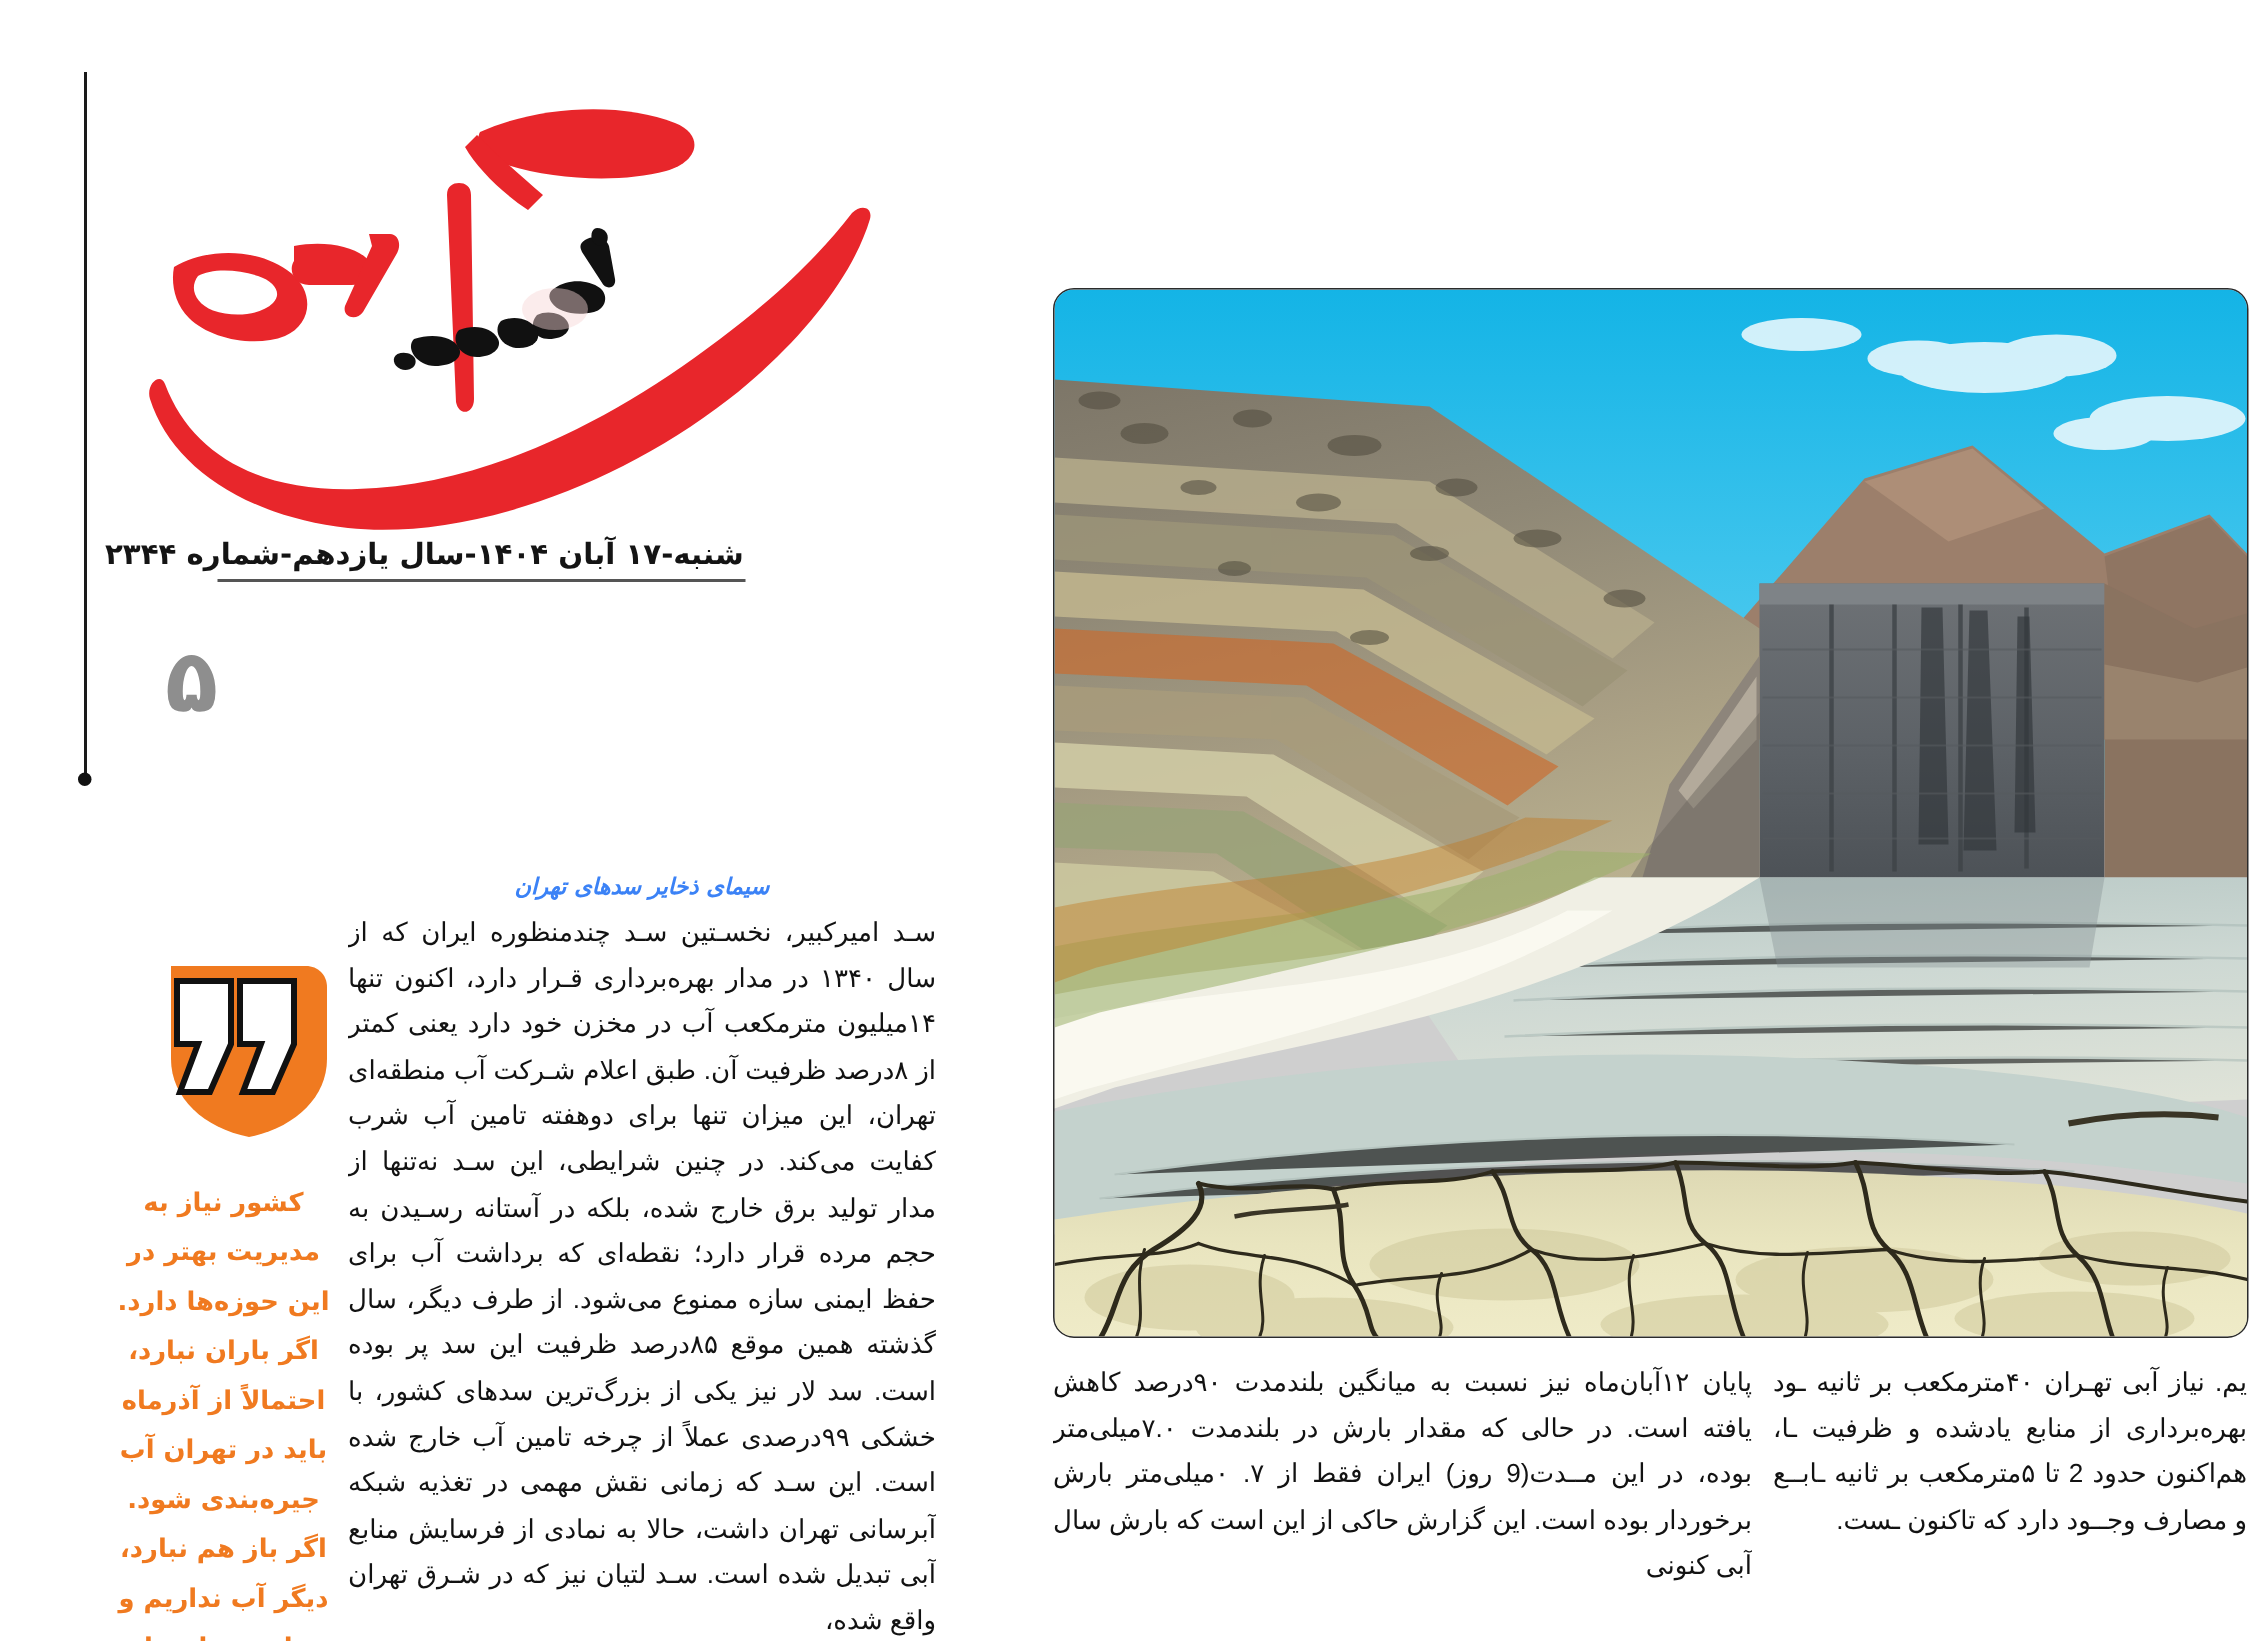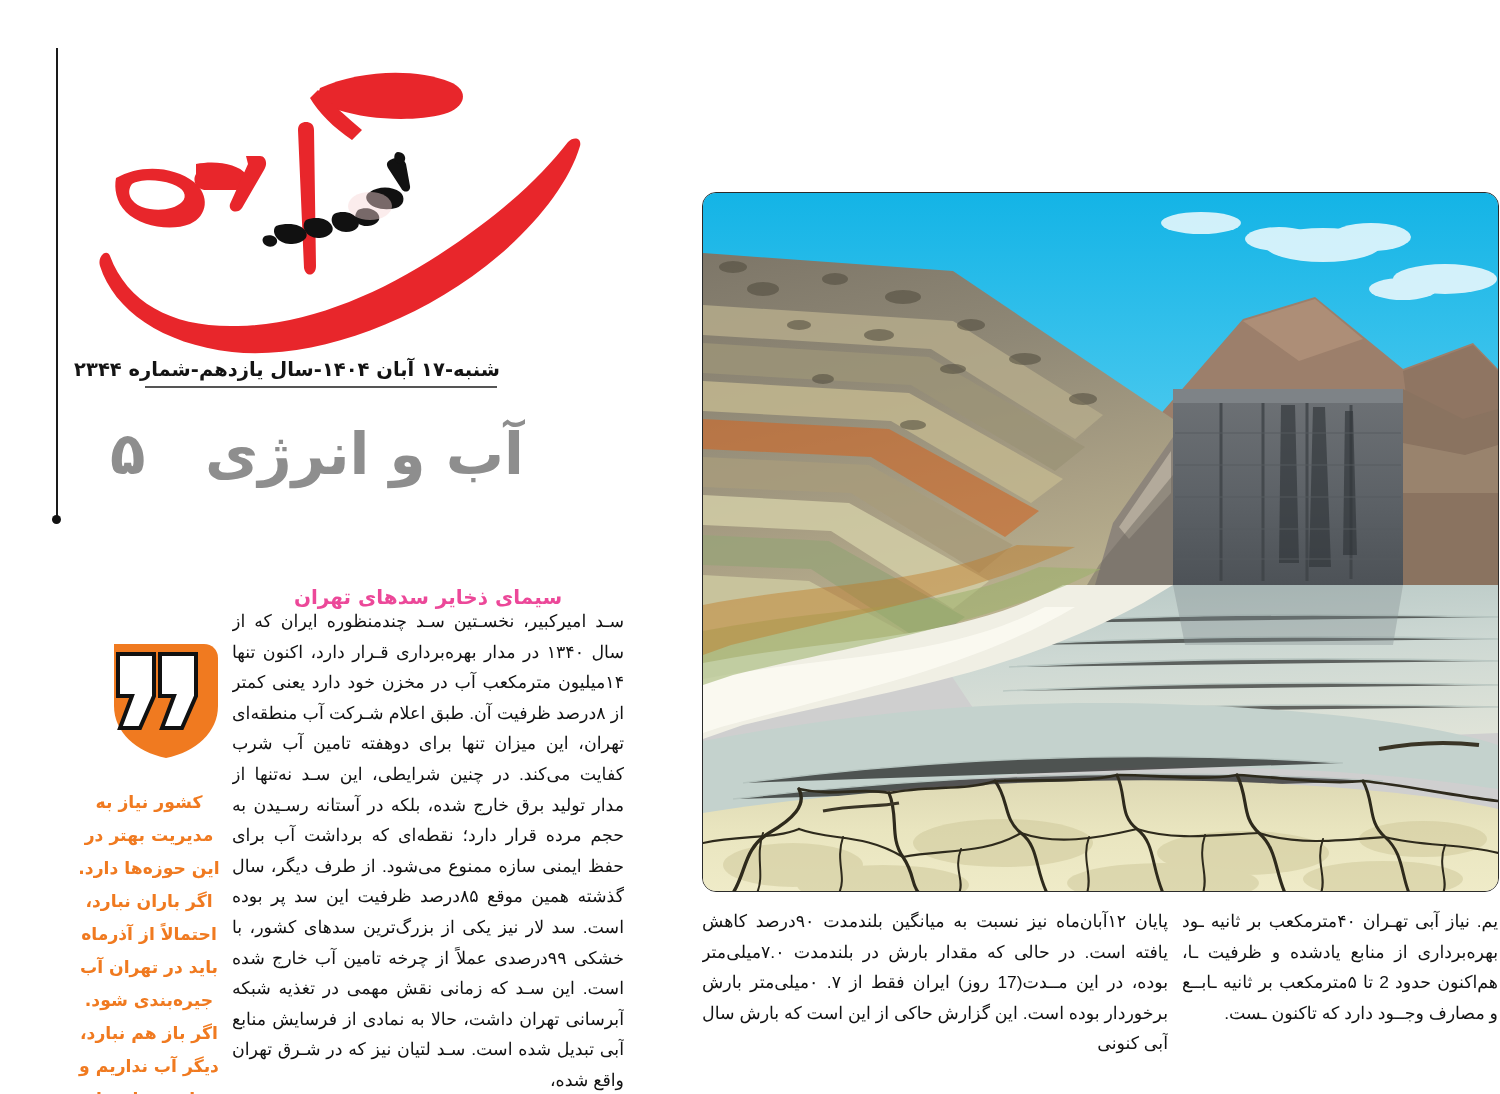--- a/index.html
+++ b/index.html
@@ -56,21 +56,21 @@
     width: 530px;
     height: 300px;
   }
   .logo-svg { display: block; }
 
   .date-line {
     position: absolute;
     left: 70px;
     top: 358px;
     width: 434px;
-    text-align: center;
+    text-align: left;
     font-family: "DejaVu Sans", "Liberation Sans", sans-serif;
     font-size: 19.5px;
     font-weight: 700;
     color: #141414;
     letter-spacing: -0.3px;
     white-space: nowrap;
     direction: rtl;
   }
   .date-rule {
     position: absolute;
@@ -129,24 +129,25 @@
 
   
   .headline {
     position: absolute;
     left: 232px;
     top: 572px;
     width: 392px;
     text-align: center;
     direction: rtl;
     font-family: "DejaVu Sans", "Liberation Sans", sans-serif;
-    font-size: 20px;
+    font-size: 15px;
     font-weight: 700;
-    color: #ec4899;
+    color: #3b82f6;
     white-space: nowrap;
+    font-style: italic;
   }
 
   .col {
     position: absolute;
     direction: rtl;
     text-align: justify;
     font-family: Liberation Sans, sans-serif;
     color: #121212;
     overflow: hidden;
   }
@@ -249,21 +250,20 @@
 
         <ellipse cx="300" cy="146" rx="22" ry="14" fill="#f7d4d4" opacity="0.45"></ellipse>
       </svg>
     </div>
   </div>
 
   <div class="date-line">شنبه-۱۷ آبان ۱۴۰۴-سال یازدهم-شماره ۲۳۴۴</div>
   <div class="date-rule"></div>
 
   <div class="section-row">
-    <span class="section-title">آب و انرژی</span>
     <span class="page-number">۵</span>
   </div>
 
   <div id="photo">
     <svg viewBox="0 0 795 698" preserveAspectRatio="none">
       <defs>
         <linearGradient id="skyG" x1="0" y1="0" x2="0" y2="1">
           <stop offset="0%" stop-color="#14b4e6"></stop>
           <stop offset="70%" stop-color="#49c8ee"></stop>
           <stop offset="100%" stop-color="#7fd9f2"></stop>
@@ -437,21 +437,21 @@
     </svg>
   </div>
 
   <h1 class="headline">سیمای ذخایر سدهای تهران</h1>
 
   <div class="col" id="col-1">
     <p>سـد امیرکبیر، نخسـتین سـد چندمنظوره ایران که از سال ۱۳۴۰ در مدار بهره‌برداری قـرار دارد، اکنون تنها ۱۴میلیون مترمکعب آب در مخزن خود دارد یعنی کمتر از ۸درصد ظرفیت آن. طبق اعلام شـرکت آب منطقه‌ای تهران، این میزان تنها برای دوهفته تامین آب شرب کفایت می‌کند. در چنین شرایطی، این سـد نه‌تنها از مدار تولید برق خارج شده، بلکه در آستانه رسـیدن به حجم مرده قرار دارد؛ نقطه‌ای که برداشت آب برای حفظ ایمنی سازه ممنوع می‌شود. از طرف دیگر، سال گذشته همین موقع ۸۵درصد ظرفیت این سد پر بوده است. سد لار نیز یکی از بزرگ‌ترین سدهای کشور، با خشکی ۹۹درصدی عملاً از چرخه تامین آب خارج شده است. این سـد که زمانی نقش مهمی در تغذیه شبکه آبرسانی تهران داشت، حالا به نمادی از فرسایش منابع آبی تبدیل شده است. سـد لتیان نیز که در شـرق تهران واقع شده،</p>
   </div>
 
   <div class="col" id="col-2">
-    <p>پایان ۱۲آبان‌ماه نیز نسبت به میانگین بلندمدت ۹۰درصد کاهش یافته است. در حالی که مقدار بارش در بلندمدت ۷.۰میلی‌متر بوده، در این مــدت(17 روز) ایران فقط از ۷. ۰میلی‌متر بارش برخوردار بوده است. این گزارش حاکی از این است که بارش سال آبی کنونی</p>
+    <p>پایان ۱۲آبان‌ماه نیز نسبت به میانگین بلندمدت ۹۰درصد کاهش یافته است. در حالی که مقدار بارش در بلندمدت ۷.۰میلی‌متر بوده، در این مــدت(9 روز) ایران فقط از ۷. ۰میلی‌متر بارش برخوردار بوده است. این گزارش حاکی از این است که بارش سال آبی کنونی</p>
   </div>
 
   <div class="col" id="col-3">
     <p>یم. نیاز آبی تهـران ۴۰مترمکعب بر ثانیه ـود بهره‌برداری از منابع یادشده و ظرفیت ـا، هم‌اکنون حدود 2 تا ۵مترمکعب بر ثانیه ـابــع و مصارف وجــود دارد که تاکنون ـست.</p>
   </div>
 
   <aside id="pullquote">
     <div class="quote-badge">
       <svg width="124" height="124" viewBox="0 0 124 124">
 

